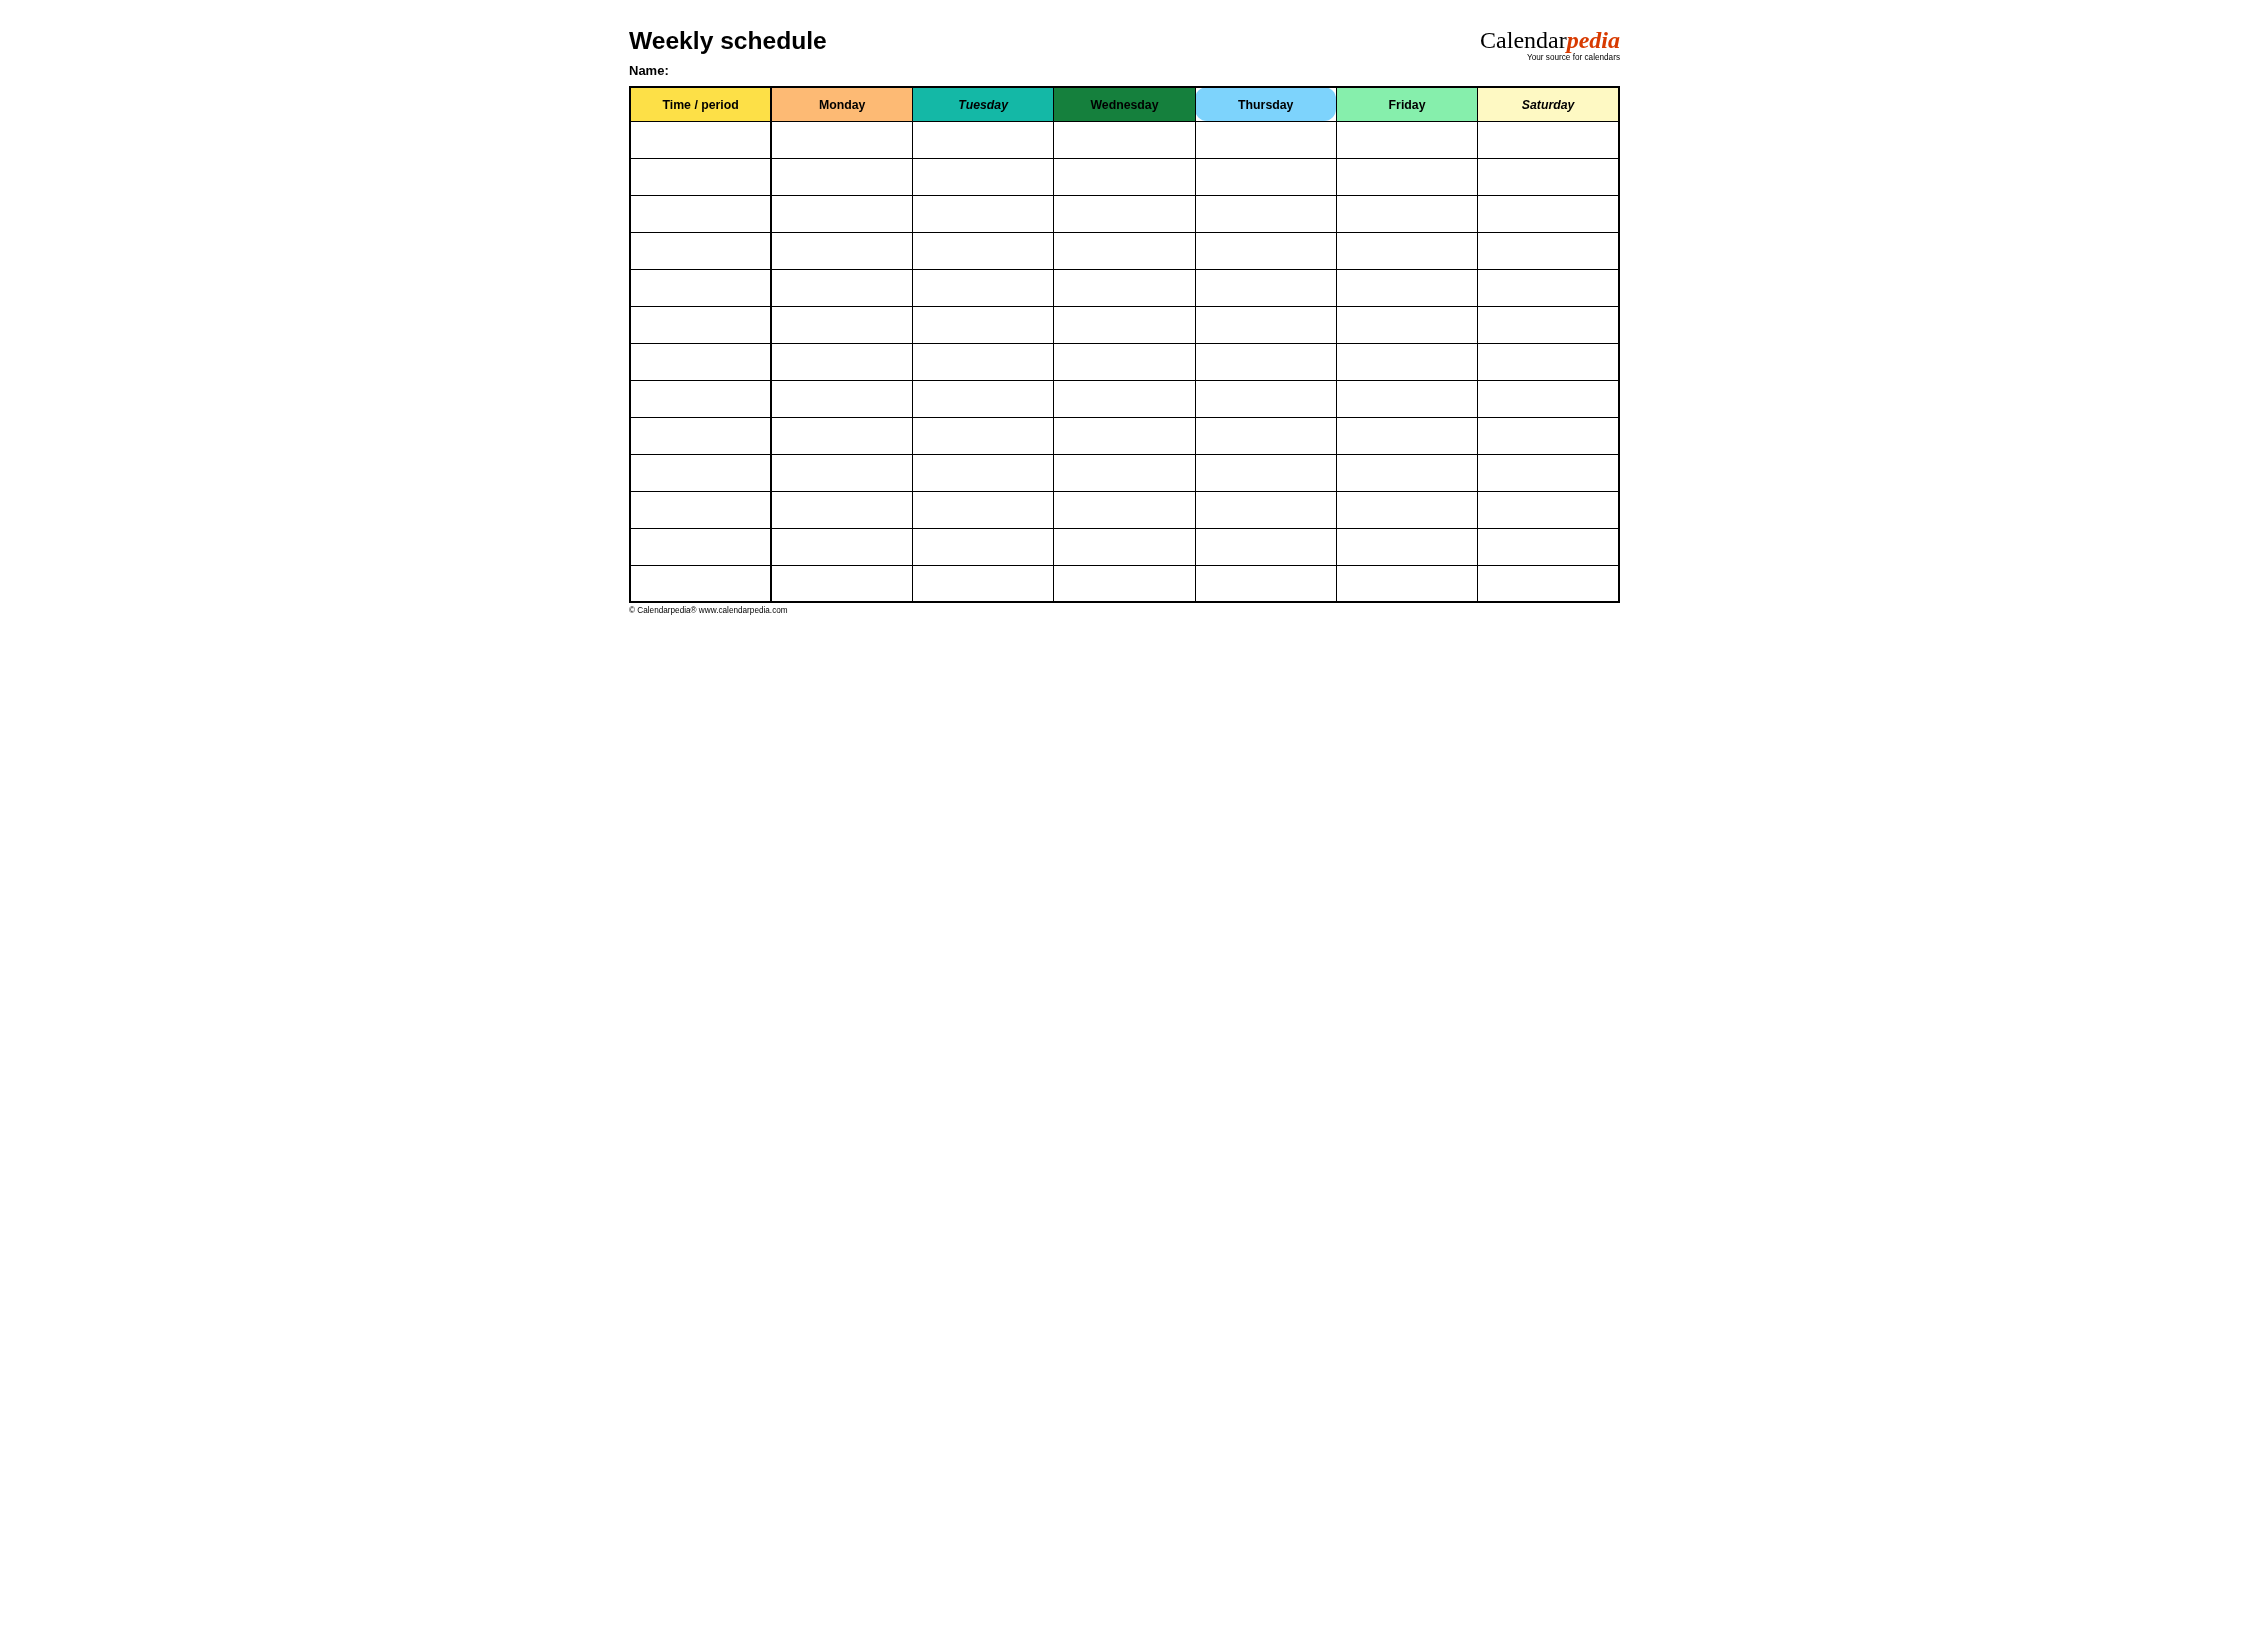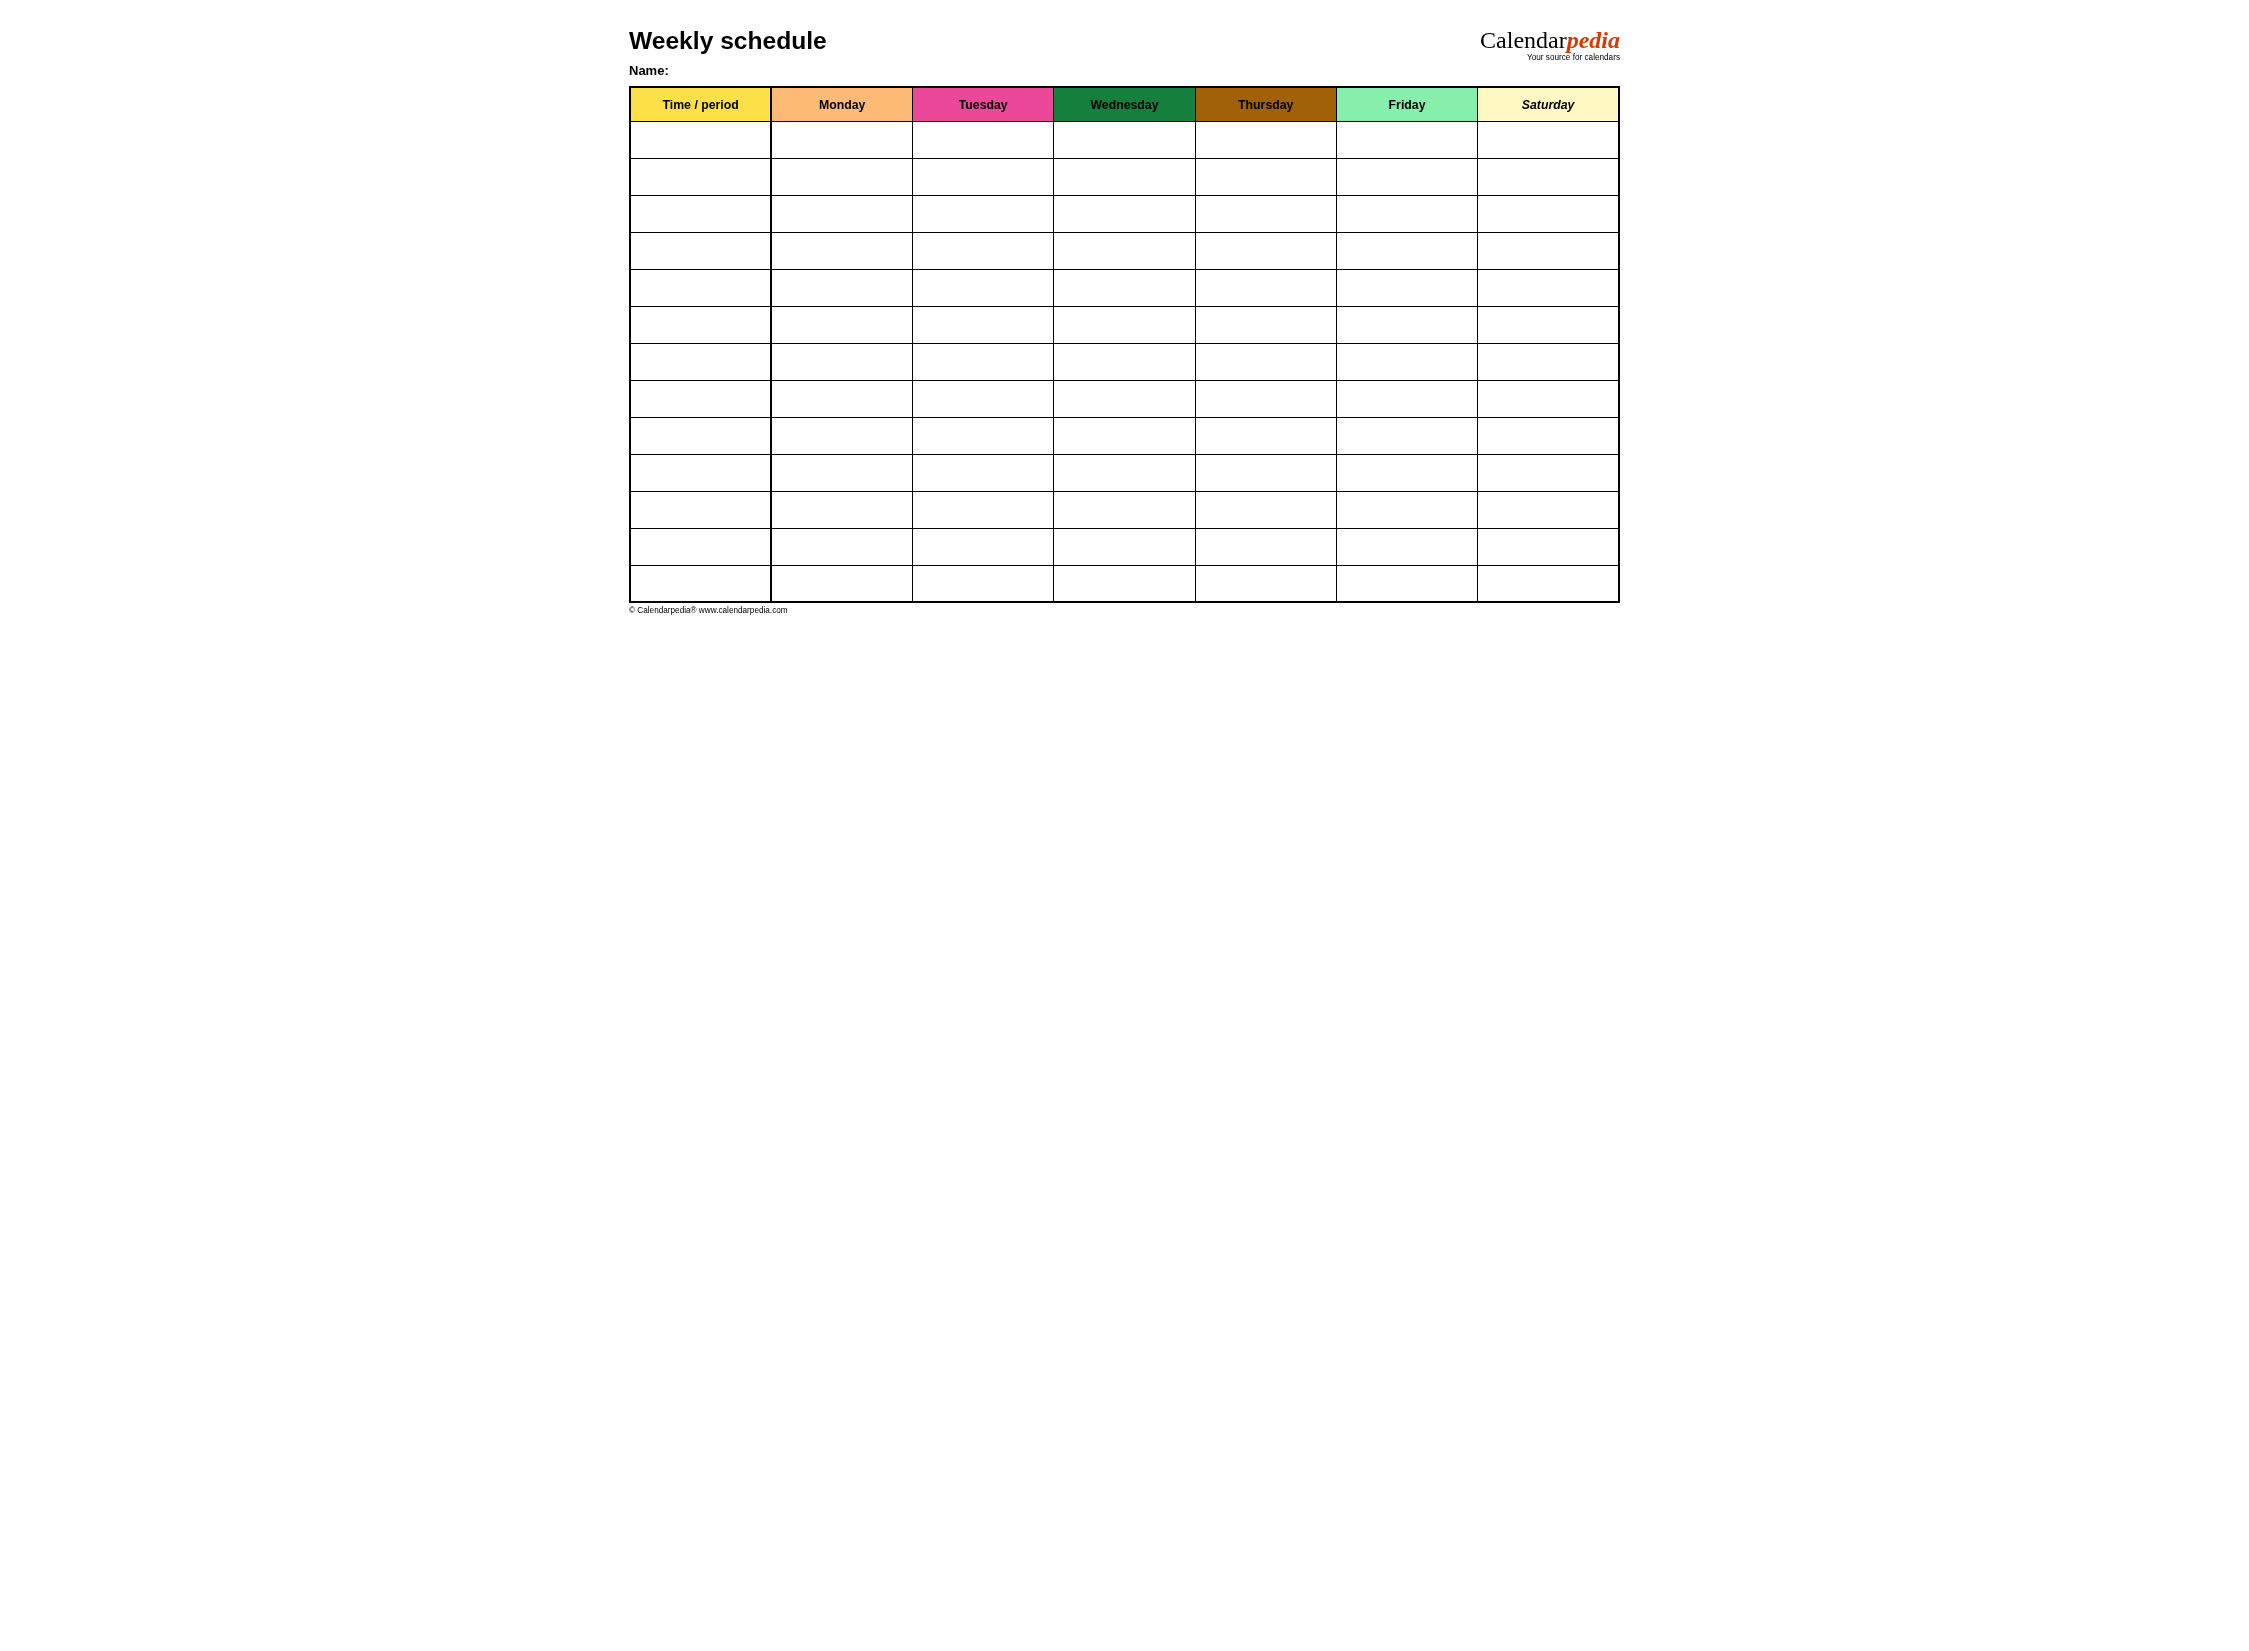--- a/index.html
+++ b/index.html
@@ -98,23 +98,23 @@
       </div>
       <div class="logo-tag">Your source for calendars</div>
     </div>
   </div>
 
   <table class="schedule">
     <thead>
       <tr id="header-row">
         <th>Time / period</th>
       <th style="background: #fdba74;">Monday</th>
-          <th style="background: #ec4899;">Tuesday</th>
+          <th style="background: #14b8a6; font-style: italic;">Tuesday</th>
           <th style="background: #15803d;">Wednesday</th>
-          <th style="background: #a16207;">Thursday</th>
+          <th style="background: #7dd3fc; border-radius: 12px;">Thursday</th>
           <th style="background: #86efac;">Friday</th>
           <th style="background: #fef9c3; font-style: italic;">Saturday</th>
         </tr>
     </thead>
     <tbody id="schedule-body">
         <tr>
           <td></td>
           <td></td>
           <td></td>
           <td></td>

